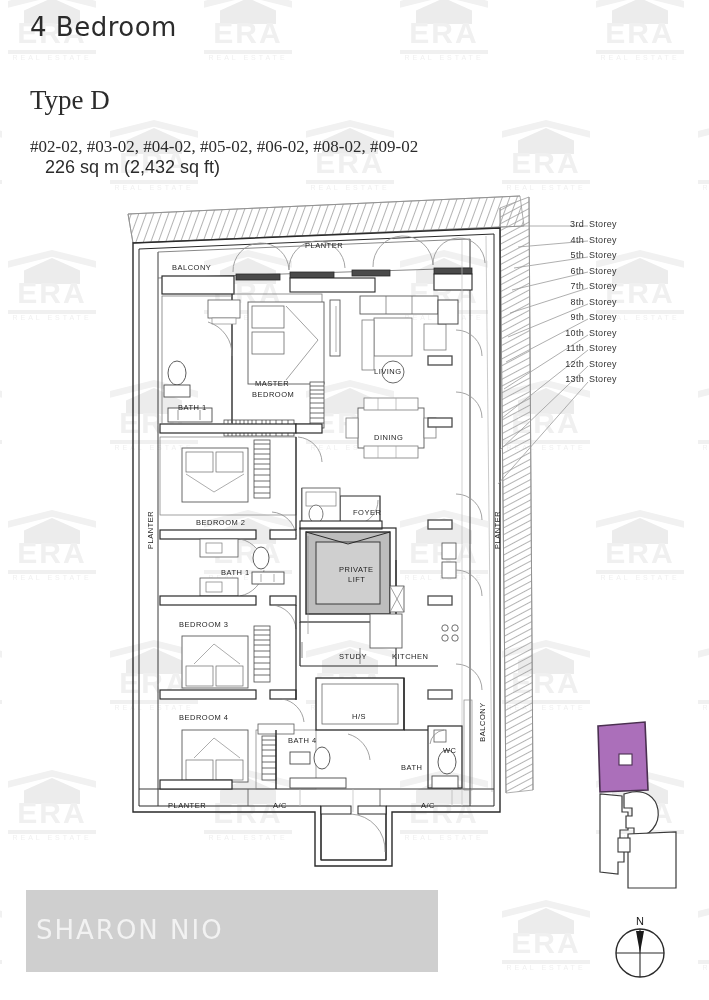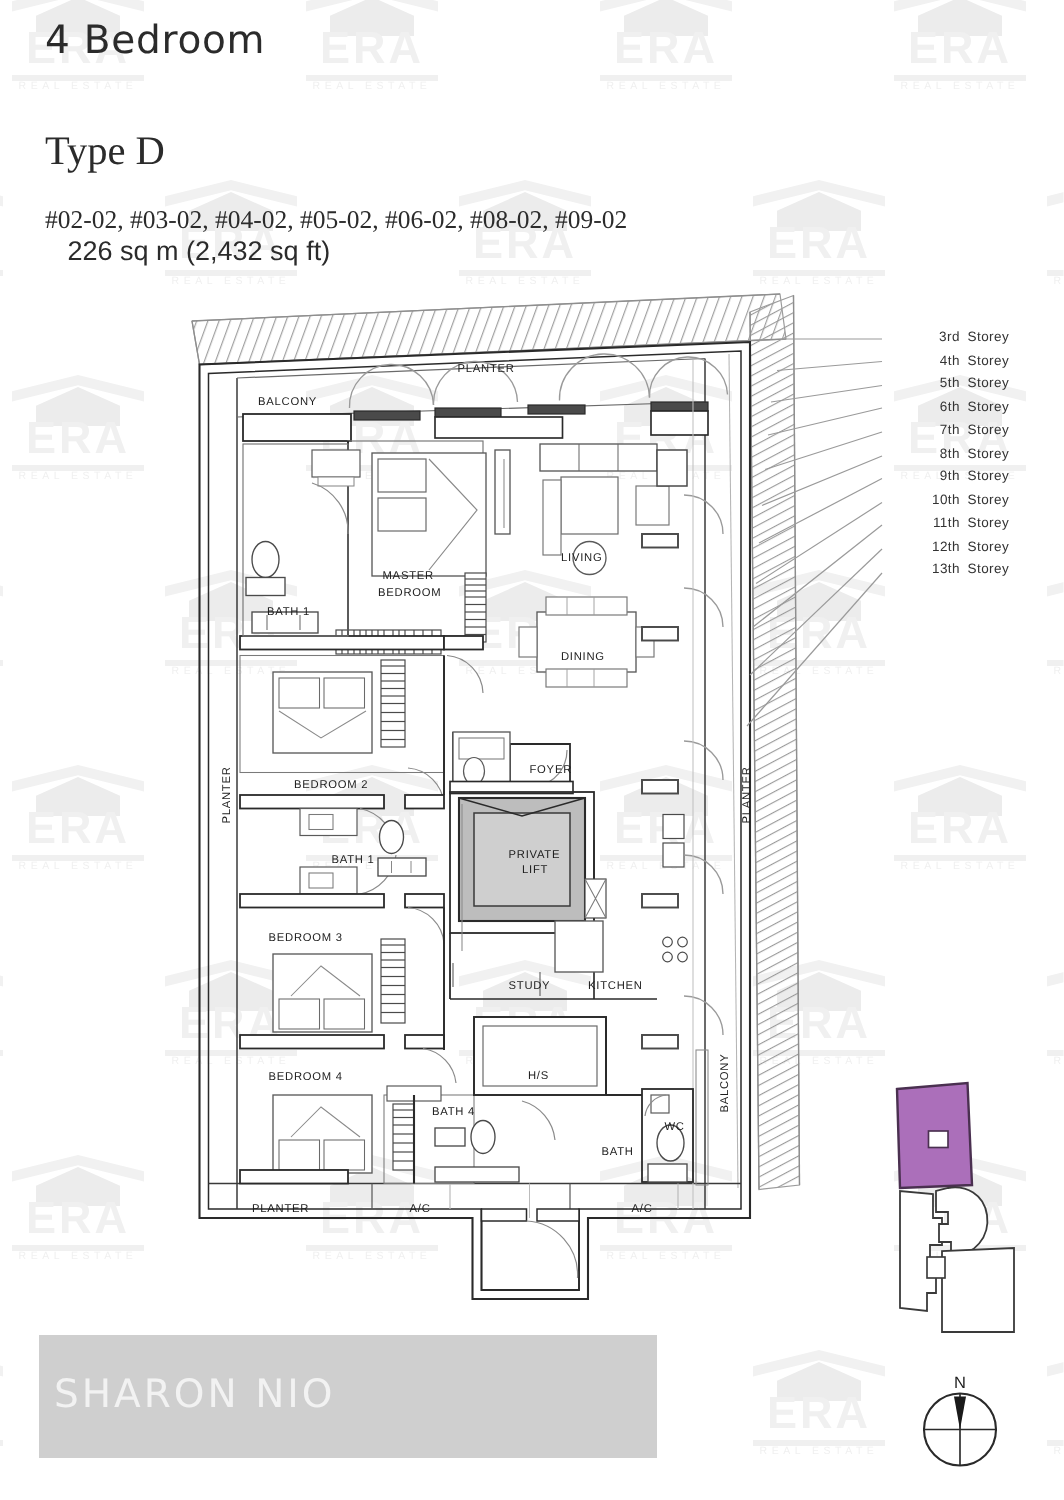--- a/index.html
+++ b/index.html
@@ -29,21 +29,21 @@
       font-family:"Liberation Serif",serif;color:#2b2b2b;}
   #units{position:absolute;left:30px;top:137px;font-size:17px;
       font-family:"Liberation Serif",serif;color:#2b2b2b;white-space:nowrap;}
   #area{position:absolute;left:45px;top:157px;font-size:18px;
       font-family:Liberation Sans, sans-serif;color:#2b2b2b;}
 
   
   #plan{position:absolute;left:0;top:0;width:709px;height:1000px;z-index:3;}
 
   
-  #storeys{position:absolute;left:616px;top:219px;z-index:6;}
+  #storeys{position:absolute;left:560px;top:219px;z-index:6;}
   .storey-row{height:15.5px;font-size:9px;color:#333;white-space:nowrap;
      font-family:"Liberation Sans",sans-serif;letter-spacing:.3px;}
   .storey-row .n{display:inline-block;width:24px;text-align:right;}
   .storey-row .s{display:inline-block;margin-left:5px;}
 
   
   #keyplan{position:absolute;left:588px;top:712px;width:110px;height:180px;z-index:6;}
   #compass{position:absolute;left:600px;top:905px;width:80px;height:80px;z-index:6;}
 
   

